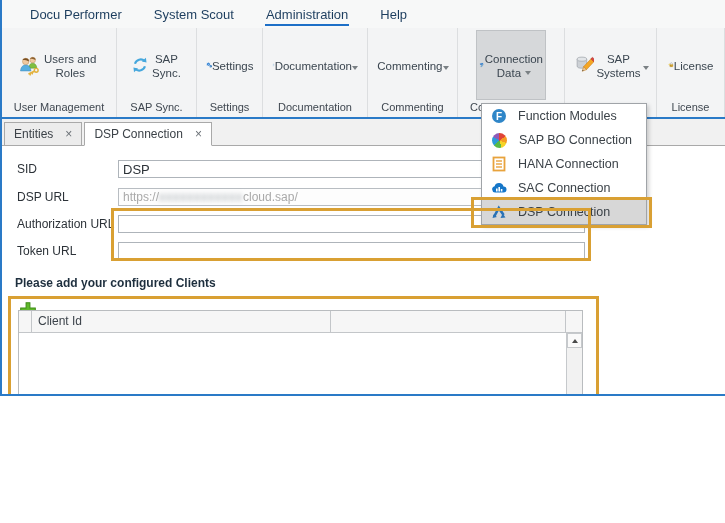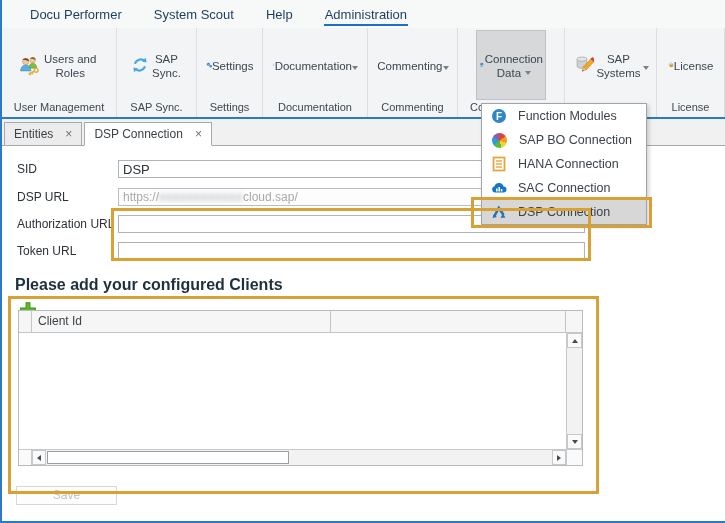--- a/index.html
+++ b/index.html
@@ -1,17 +1,17 @@
 <!DOCTYPE html>
 <html><head>
 <meta charset="utf-8">
 <style>
   * { margin:0; padding:0; box-sizing:border-box; }
   body { background:#fff; font-family:"Liberation Sans", sans-serif; }
-  .window { position:relative; width:725px; height:523px; background:#fff; overflow:hidden; }
+  .window { position:relative; width:725px; height:396px; background:#fff; overflow:hidden; }
   .window::before { content:""; position:absolute; left:0; top:0; bottom:0; width:2px; background:#2a7ac7; z-index:90; }
   .window::after  { content:""; position:absolute; left:0; right:0; bottom:0; height:2px; background:#2a7ac7; z-index:90; }
 
   
   .menubar { position:absolute; left:2px; top:0; right:0; height:28px; background:#f7f8f8; display:flex; align-items:center; padding-left:12px; }
   .mitem { position:relative; padding:6px 16px 6px; font-size:13px; color:#1c3d5e; cursor:default; white-space:nowrap; }
   .mitem.active::after { content:""; position:absolute; left:15px; right:15px; bottom:2px; height:2px; background:#1d6fc7; }
 
   
   .ribbon { position:absolute; left:2px; top:28px; right:0; height:91px; background:#f3f4f5; border-bottom:2px solid #2a7ac7; display:flex; }
@@ -31,21 +31,21 @@
   .dtab { height:23px; display:flex; align-items:center; padding:0 9px; font-size:12px; color:#3c4248; background:#ececec; border:1px solid #a9a9a9; border-bottom:none; margin-right:2px; cursor:default; }
   .dtab .close { margin-left:12px; color:#6a7076; font-size:12px; line-height:1; cursor:pointer; }
   .dtab.active { background:#fff; height:24px; position:relative; z-index:2; margin-bottom:-1px; border-bottom:1px solid #fff; }
 
   
   .content { position:absolute; left:2px; top:146px; right:0; bottom:2px; background:#fff; }
   .flabel { position:absolute; left:15px; height:18px; line-height:18px; font-size:12px; color:#2c3238; white-space:nowrap;text-align:right; }
   .finput { position:absolute; left:116px; width:467px; height:18px; border:1px solid #aeb4ba; background:#fff; font-family:"Liberation Sans",sans-serif; font-size:13px; color:#2c3238; padding:0 4px; }
   .finput-div { position:absolute; left:116px; width:467px; height:18px; border:1px solid #b8bdc2; background:#fdfdfd; font-size:12px; color:#a9a9a9; padding:4px 4px; display:flex; align-items:center; white-space:pre; }
   .redacted { filter:blur(2.5px); color:#9aa2a8; letter-spacing:1px; }
-  .clients-heading { position:absolute; left:13px; top:130px; font-size:16px; font-weight:700; color:#1e2f3e; }
+  .clients-heading { position:absolute; left:13px; top:130px; font-size:12px; font-weight:700; color:#1e2f3e; }
   .plusbtn { position:absolute; left:16px; top:155px; width:20px; height:20px; background:transparent; border:none; cursor:pointer; padding:0; }
 
   
   .ctable { position:absolute; left:16px; top:164px; width:565px; height:156px; border:1px solid #b9bcbf; background:#e5e5e5; display:flex; flex-direction:column; font-size:12px; color:#3c434a; }
   .thead { height:22px; display:flex; background:#f6f6f6; border-bottom:1px solid #c3c6c9; }
   .th { border-right:1px solid #c3c6c9; padding:0 6px; line-height:21px; white-space:nowrap; overflow:hidden; }
   .th.ind { width:13px; padding:0; }
   .th.c1 { width:299px; }
   .th.c2 { width:153px; }
   .th.fill { flex:1; border-right:1px solid #c3c6c9; }
@@ -83,22 +83,22 @@
   .anno-clients{ left:8px;  top:296px; width:591px; height:198px; }
 </style>
 </head>
 <body>
 
 <div class="window">
 
   <div class="menubar">
     <div class="mitem">Docu Performer</div>
     <div class="mitem">System Scout</div>
+    <div class="mitem active">Administration</div>
     <div class="mitem">Help</div>
-    <div class="mitem active">Administration</div>
   </div>
 
   <div class="ribbon">
 
     <div class="rgroup g-um">
       <div class="rbuttons">
         <button class="rbtn b-um">
           <svg class="icon32" viewBox="0 0 32 32">
             <circle cx="21" cy="9" r="4" fill="#f0c9a0" stroke="#b98e57" stroke-width="0.7"></circle>
             <path d="M21 5 a4 4 0 0 1 4 4 l-2 -1 q-2 -1.5 -6 -.8 a4 4 0 0 1 4 -2.2 z" fill="#8a5f2e"></path>

